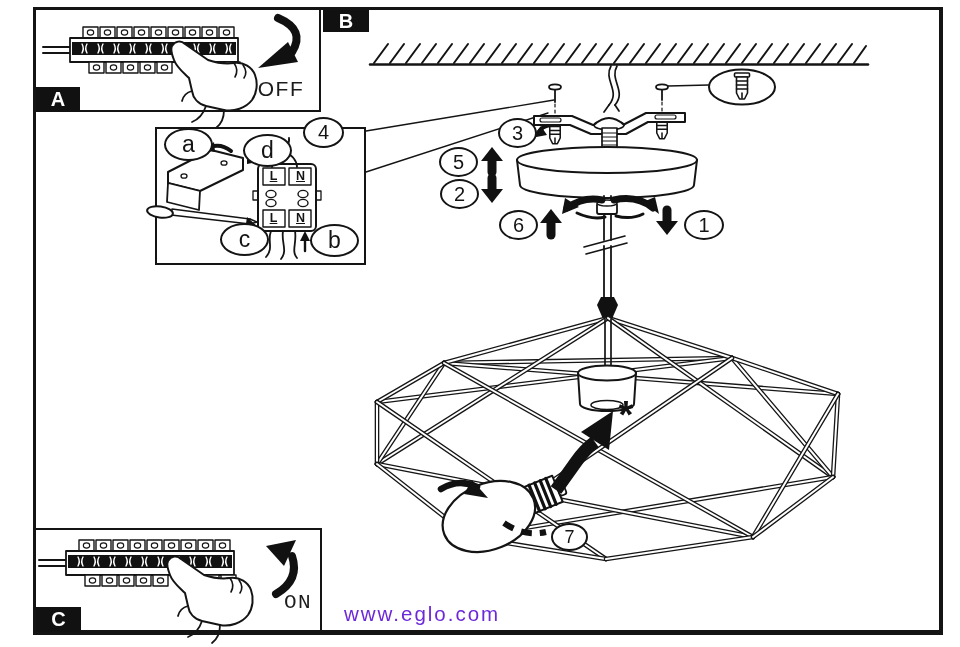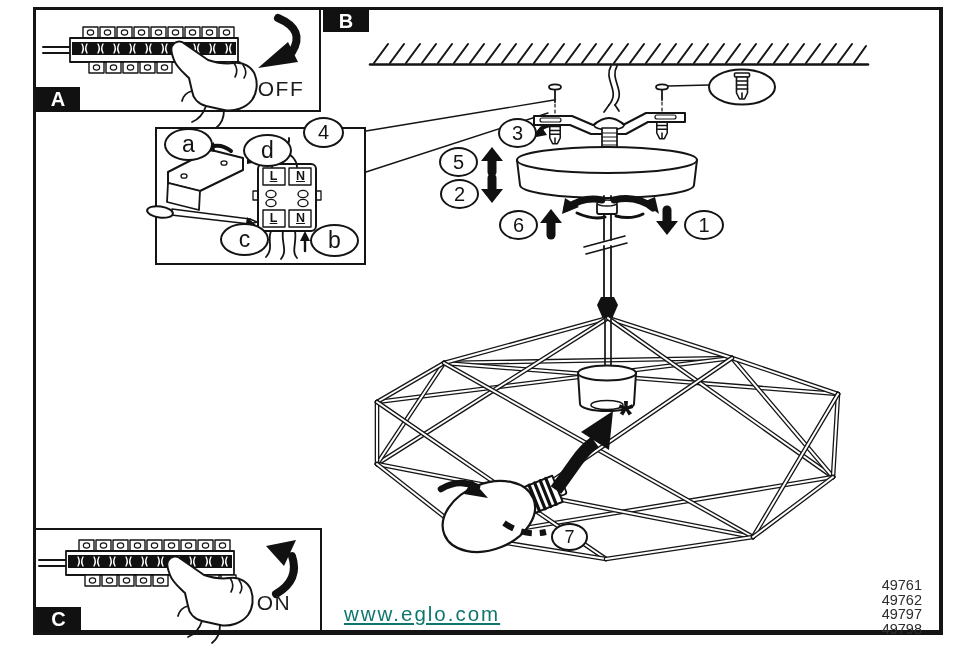--- a/index.html
+++ b/index.html
@@ -15,21 +15,21 @@
   .blacktab{background:#111;color:#fff;font-weight:bold;font-size:20px;
             display:flex;align-items:center;justify-content:center;z-index:6;}
   .circle{border:2.4px solid #141414;border-radius:50%;background:#fff;z-index:6;
           display:flex;align-items:center;justify-content:center;font-size:20px;color:#141414;}
   .oval{border:2.4px solid #141414;border-radius:50%;background:#fff;z-index:6;
         display:flex;align-items:center;justify-content:center;font-size:23px;color:#141414;}
   .term{font-weight:bold;font-size:12.5px;text-decoration:underline;text-align:center;
         width:21px;z-index:6;color:#141414;}
   .state{font-size:21px;letter-spacing:1.5px;color:#1c1c1c;z-index:6;text-align:center;}
   #svgart{left:0;top:0;z-index:2;}
-  #website{left:344px;top:602px;font-size:20.5px;letter-spacing:2px;color:#0f766e;z-index:6;text-decoration:underline;}
+  #website{left:344px;top:602px;font-size:20.5px;letter-spacing:2px;color:#6d28d9;z-index:6;}
   #models{left:846px;top:578px;width:76px;text-align:right;font-size:14.5px;line-height:14.6px;
           color:#2d2d2d;z-index:6;}
   #asterisk{left:612px;top:398px;width:28px;height:30px;font-size:38px;font-weight:bold;
             color:#111;z-index:6;line-height:34px;text-align:center;}
 </style>
 </head>
 <body>
 
 <div id="page">
 
@@ -449,21 +449,21 @@
   <div id="frame" class="abs panel"></div>
   <div id="panel-a" class="abs panel"></div>
   <div id="panel-c" class="abs panel"></div>
   <div id="wiring-panel" class="abs panel"></div>
 
   <div class="abs blacktab" style="left:36px;top:87px;width:44px;height:25px;">A</div>
   <div class="abs blacktab" style="left:323px;top:10px;width:46px;height:22px;">B</div>
   <div class="abs blacktab" style="left:36px;top:607px;width:45px;height:25px;">C</div>
 
   <div class="abs state" style="left:248px;top:77px;width:66px;">OFF</div>
-  <div class="abs state" style="left:244px;top:591px;width:60px;">ON</div>
+  <div class="abs state" style="left:268px;top:591px;width:60px;font-family:Liberation Mono, monospace;">ON</div>
 
   <div class="abs circle" style="left:498px;top:118px;width:35px;height:26px;">3</div>
   <div class="abs circle" style="left:439px;top:147px;width:35px;height:26px;">5</div>
   <div class="abs circle" style="left:440px;top:179px;width:35px;height:26px;">2</div>
   <div class="abs circle" style="left:499px;top:210px;width:35px;height:26px;">6</div>
   <div class="abs circle" style="left:684px;top:210px;width:36px;height:26px;">1</div>
   <div class="abs circle" style="left:551px;top:523px;width:33px;height:24px;font-size:18px;">7</div>
   <div class="abs circle" style="left:303px;top:117px;width:37px;height:27px;">4</div>
 
   <div class="abs oval" style="left:164px;top:128px;width:45px;height:29px;">a</div>
@@ -472,20 +472,14 @@
   <div class="abs oval" style="left:310px;top:224px;width:45px;height:29px;">b</div>
 
   <div class="abs term" style="left:263px;top:169px;">L</div>
   <div class="abs term" style="left:290px;top:169px;">N</div>
   <div class="abs term" style="left:263px;top:211px;">L</div>
   <div class="abs term" style="left:290px;top:211px;">N</div>
 
   <div id="asterisk" class="abs">*</div>
 
   <div id="website" class="abs">www.eglo.com</div>
-  <div id="models" class="abs">
-    <div>49761</div>
-    <div>49762</div>
-    <div>49797</div>
-    <div>49798</div>
-  </div>
 
 </div>
 
 </body></html>

